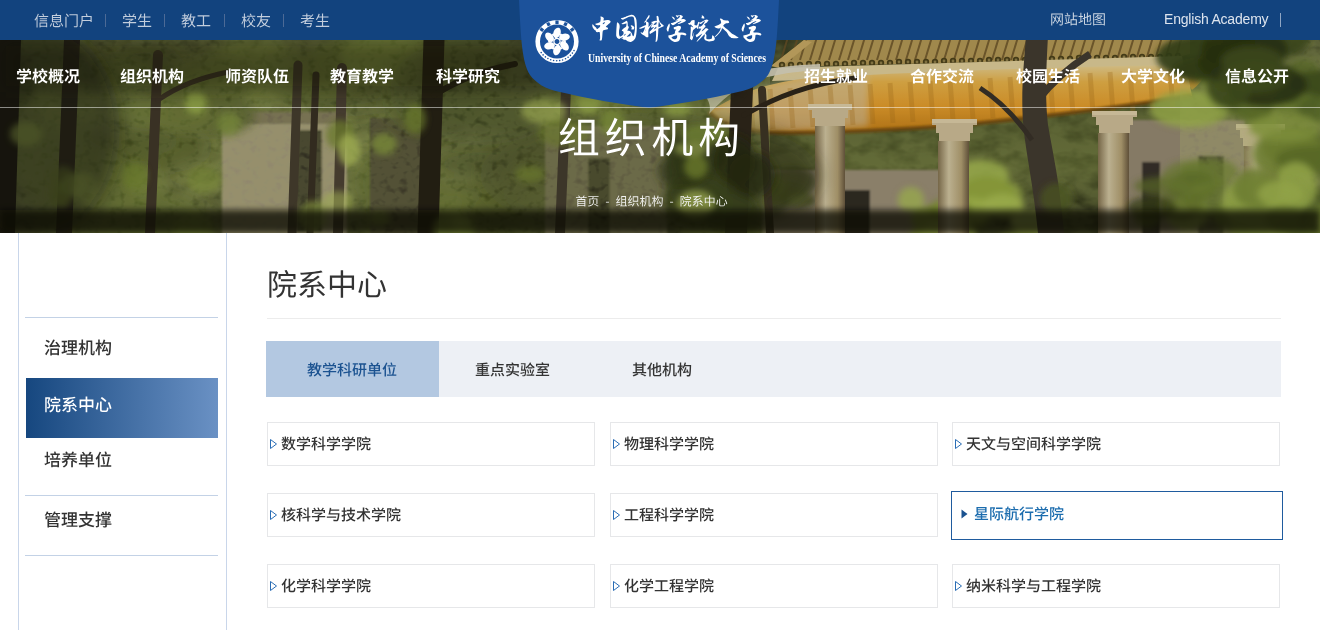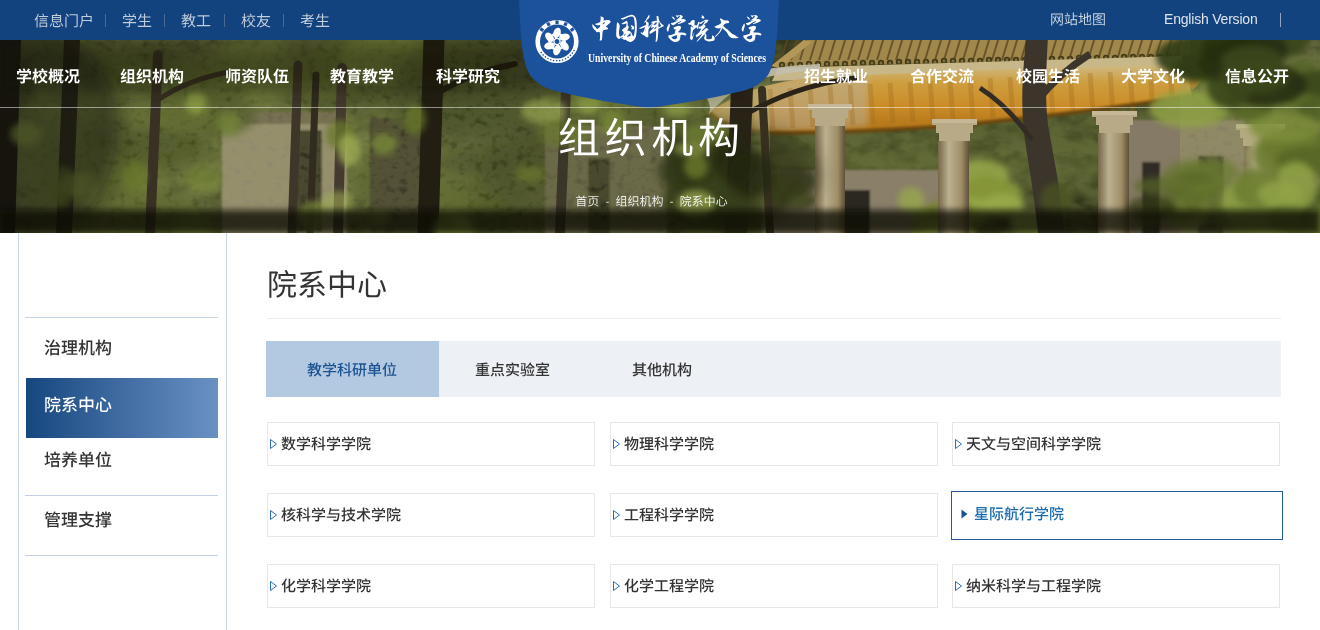--- a/index.html
+++ b/index.html
@@ -171,21 +171,21 @@
 <div class="abs" style="left:1050px;top:12px;">
     <svg class="t " width="56" height="14" viewBox="0 0 4000.0 1000.0" style="fill:#cdd7e3">
       <g transform="translate(0,880.0) scale(1.000000)">
         <use href="#g11" transform="translate(0.0,0)"></use>
         <use href="#g12" transform="translate(1000.0,0)"></use>
         <use href="#g13" transform="translate(2000.0,0)"></use>
         <use href="#g14" transform="translate(3000.0,0)"></use>
       </g>
     </svg>
   </div>
-<div class="abs" style="left:1164px;top:11px;font-size:14px;letter-spacing:-.2px;color:#dde4ee;">English Version</div>
+<div class="abs" style="left:1164px;top:11px;font-size:14px;letter-spacing:-.2px;color:#dde4ee;">English Academy</div>
 <div class="abs" style="left:1280px;top:13px;width:1px;height:14px;background:#8fa6c4;"></div>
 <div class="abs" style="left:0;top:40px;width:1320px;height:193px;"><svg width="1320" height="193" viewBox="0 0 1320 193" preserveAspectRatio="none">
       <defs>
 <filter id="b10" x="-40%" y="-40%" width="180%" height="180%">
           <feGaussianBlur stdDeviation="9"></feGaussianBlur>
         </filter>
 <filter id="b5" x="-40%" y="-40%" width="180%" height="180%">
           <feGaussianBlur stdDeviation="5"></feGaussianBlur>
         </filter>
 <filter id="b3" x="-40%" y="-40%" width="180%" height="180%">

